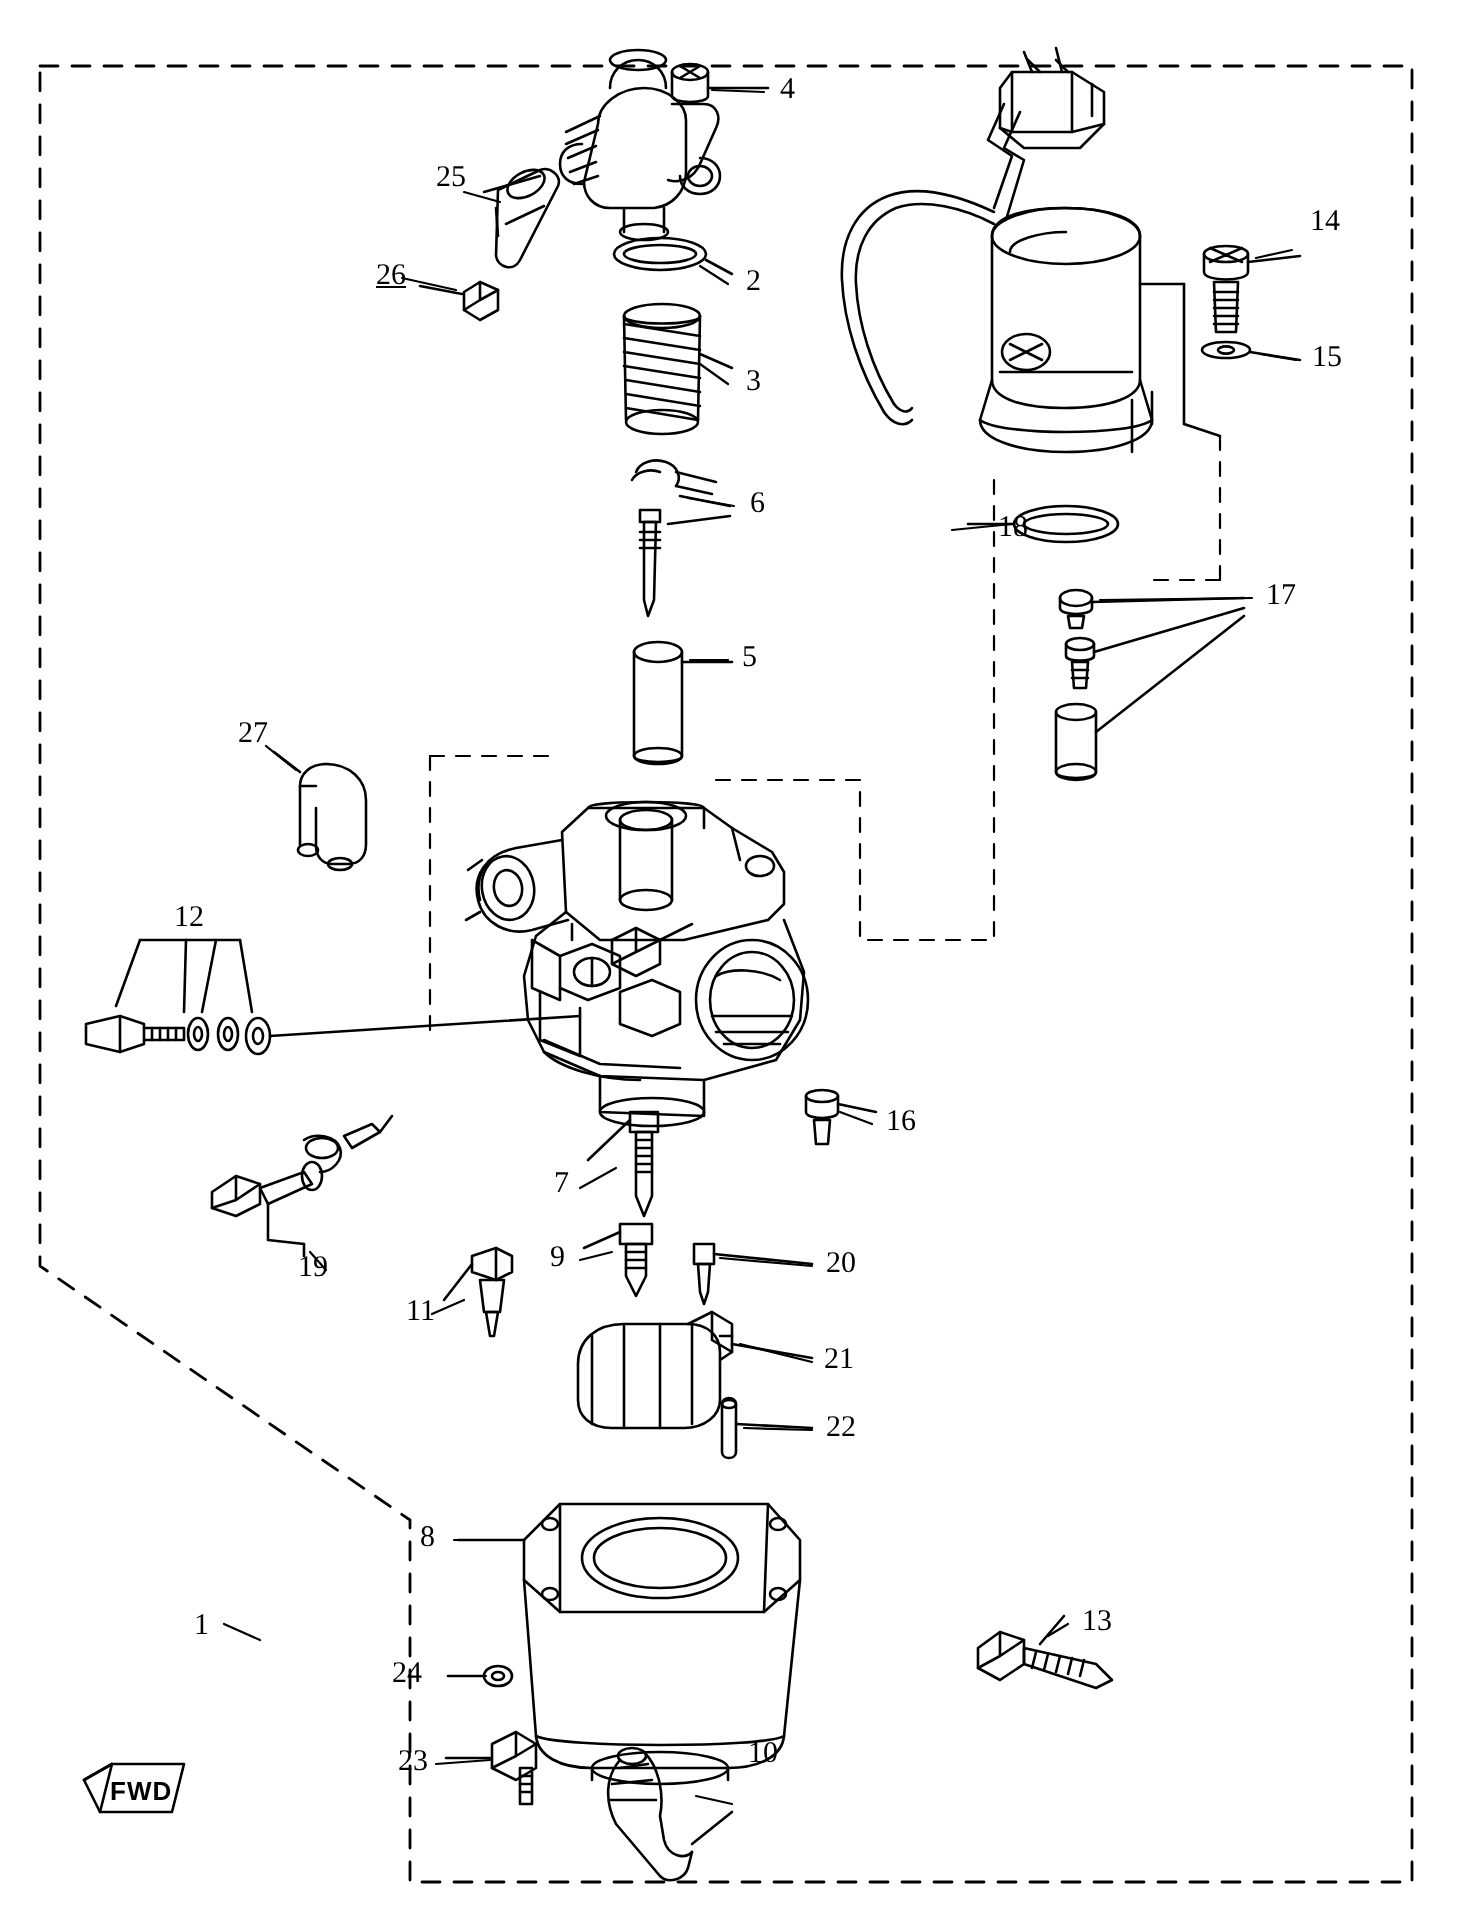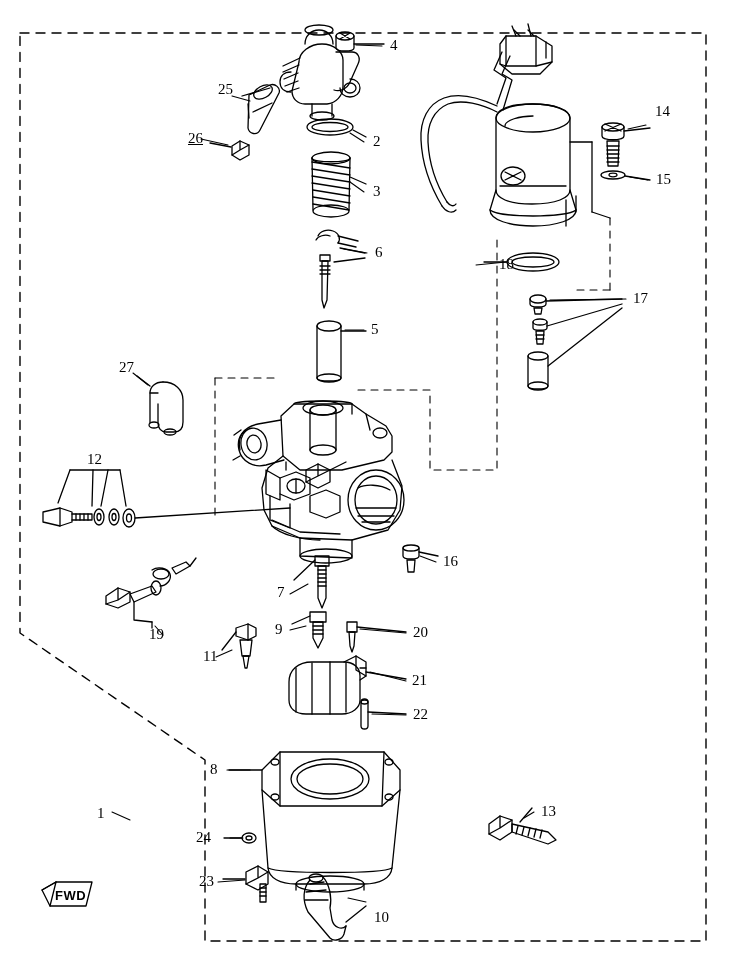--- a/index.html
+++ b/index.html
@@ -410,21 +410,21 @@
 
   <div class="callout" style="left:97px;  top:806px;">1</div>
   <div class="callout" style="left:373px; top:134px;">2</div>
   <div class="callout" style="left:373px; top:184px;">3</div>
   <div class="callout" style="left:390px; top:38px;">4</div>
   <div class="callout" style="left:371px; top:322px;">5</div>
   <div class="callout" style="left:375px; top:245px;">6</div>
   <div class="callout" style="left:277px; top:585px;">7</div>
   <div class="callout" style="left:210px; top:762px;">8</div>
   <div class="callout" style="left:275px; top:622px;">9</div>
-  <div class="callout" style="left:374px; top:870px;margin-top:40px;">10</div>
+  <div class="callout" style="left:374px; top:870px;">10</div>
   <div class="callout" style="left:203px; top:649px;text-align:right;">11</div>
   <div class="callout" style="left:87px;  top:452px;">12</div>
   <div class="callout" style="left:541px; top:804px;">13</div>
   <div class="callout" style="left:655px; top:104px;text-align:center;">14</div>
   <div class="callout" style="left:656px; top:172px;">15</div>
   <div class="callout" style="left:443px; top:554px;">16</div>
   <div class="callout" style="left:633px; top:291px;">17</div>
   <div class="callout" style="left:462px; top:257px;margin-left:37px;">18</div>
   <div class="callout" style="left:149px; top:627px;">19</div>
   <div class="callout" style="left:413px; top:625px;text-align:right;">20</div>

